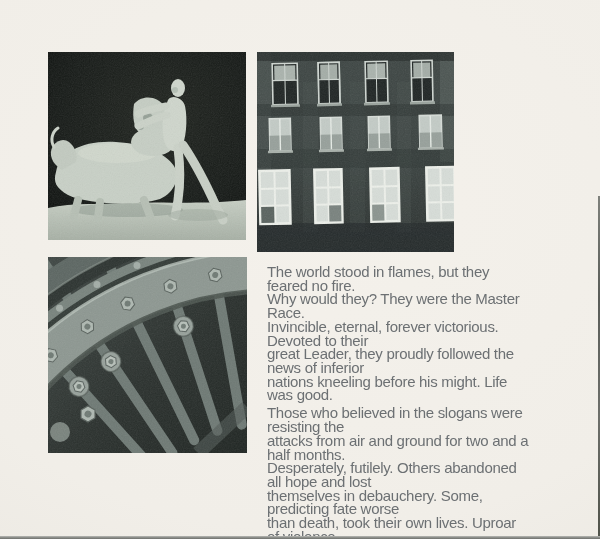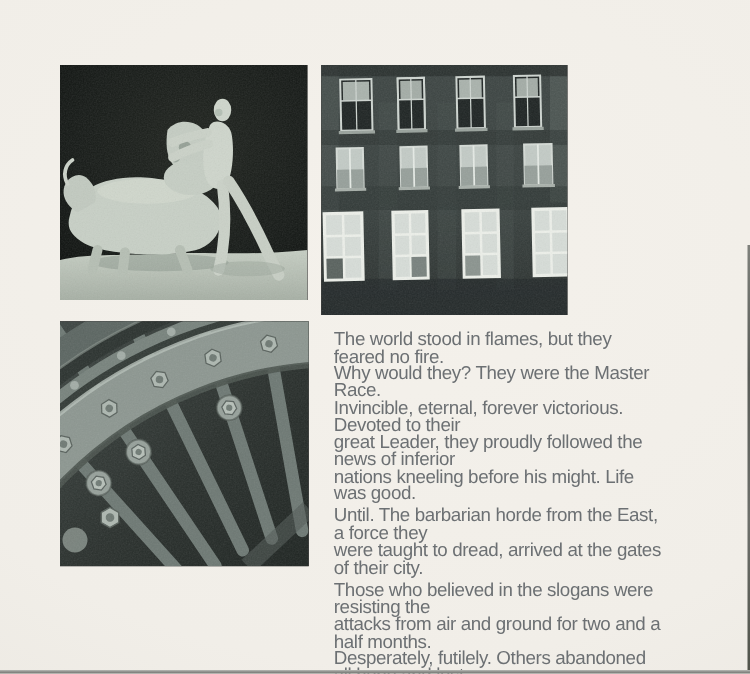--- a/index.html
+++ b/index.html
@@ -241,22 +241,20 @@
       <rect width="199" height="196" filter="url(#gr3)" opacity="0.12"></rect>
     </svg>
   </figure>
 
   <div class="text-block">
     <p>The world stood in flames, but they feared no fire.
 Why would they? They were the Master Race.
 Invincible, eternal, forever victorious. Devoted to their
 great Leader, they proudly followed the news of inferior
 nations kneeling before his might. Life was good.</p>
-    <p>Until. The barbarian horde from the East, a force they
-were taught to dread, arrived at the gates of their city.</p>
     <p>Those who believed in the slogans were resisting the
 attacks from air and ground for two and a half months.
 Desperately, futilely. Others abandoned all hope and lost
 themselves in debauchery. Some, predicting fate worse
 than death, took their own lives. Uproar of violence
 silenced two hundred thousand heartbeats. The city
 laid in ruins.</p>
   </div>
 
   <div class="scan-edge-bottom"></div>

